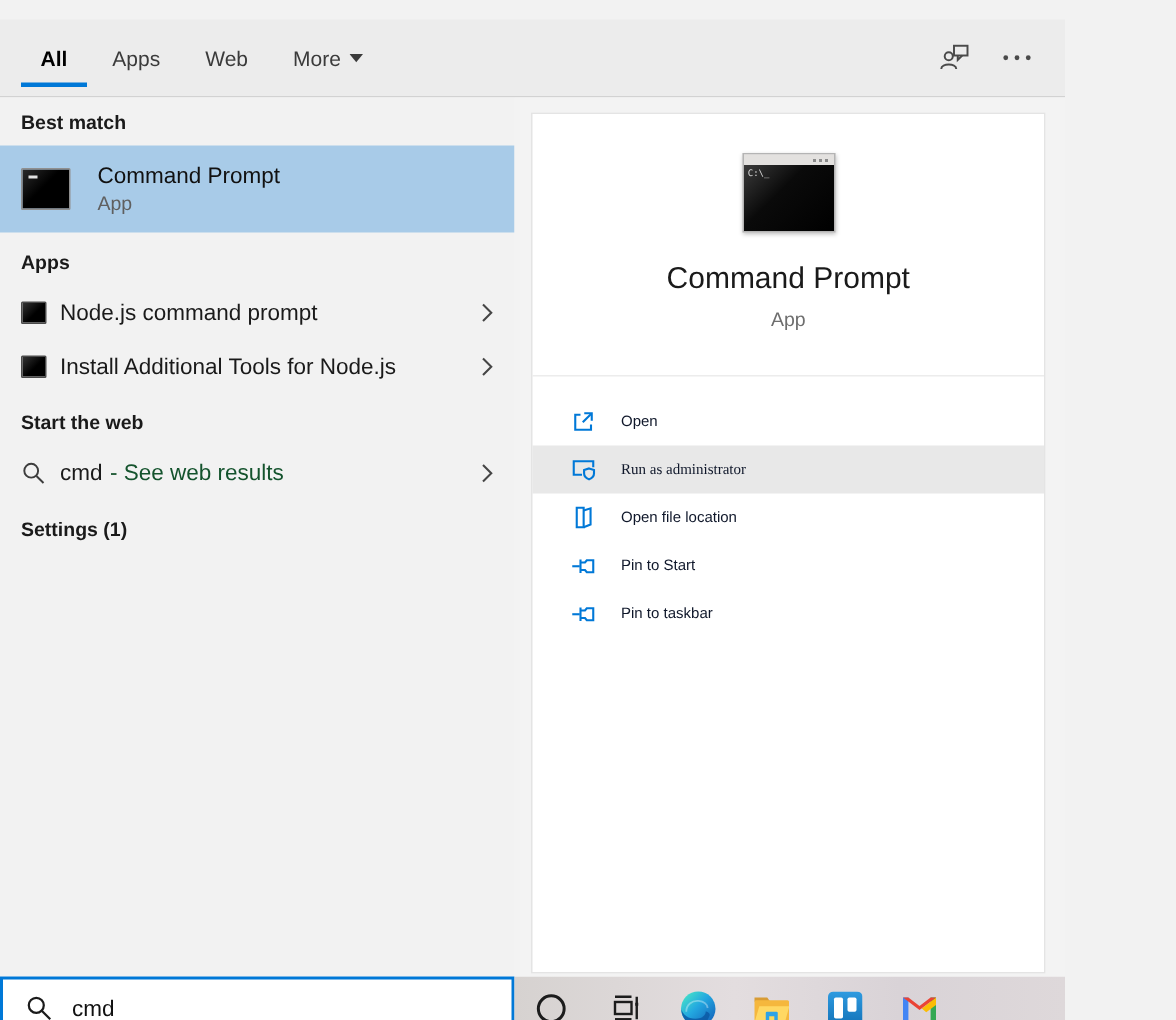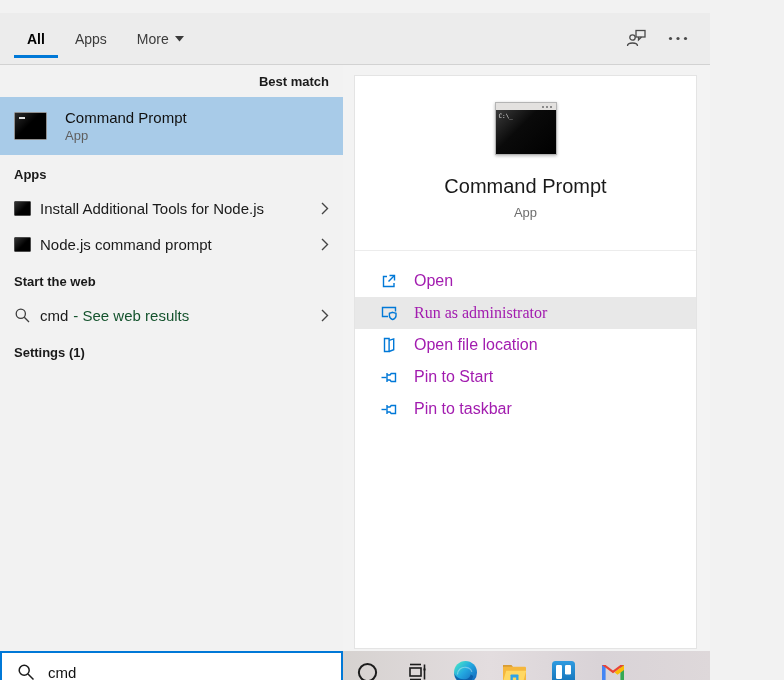--- a/index.html
+++ b/index.html
@@ -18,21 +18,21 @@
                        height:3px; background:#0078d7; }
   .topbar-right { margin-left:auto; display:flex; align-items:center; gap:20px; padding-right:22px; }
   .icon-btn { display:flex; align-items:center; justify-content:center; cursor:pointer; }
 
   
   .content { flex:1; display:flex; min-height:0; background:#f3f3f3; }
 
   
   .left-panel { width:343px; flex-shrink:0; background:#f2f2f2; }
   .section-header { padding:12px 14px 8px; font-size:13px; font-weight:700; color:#1a1a1a; }
-  .section-header.first { padding-top:9px;text-align:right; }
+  .section-header.first { padding-top:9px; }
   .best-match-row { height:58px; background:#a8cbe8; display:flex; align-items:center;
                     padding:0 14px; cursor:pointer; }
   .bm-icon { width:33px; height:28px; background:linear-gradient(135deg,#2a2a2a 0%,#000 45%);
              border:1px solid #8f8f8f; border-radius:1px; margin-right:18px; position:relative; flex-shrink:0; }
   .bm-icon::before { content:""; position:absolute; top:4px; left:4px; width:6px; height:2px; background:#e0e0e0; }
   .bm-title { font-size:15px; color:#111; line-height:1.4; }
   .bm-sub { font-size:13px; color:#5f5f5f; line-height:1.3; }
   .result-row { height:36px; display:flex; align-items:center; padding:0 14px; cursor:pointer; }
   .cmd-icon-sm { width:17px; height:15px; background:linear-gradient(135deg,#333 0%,#000 55%);
                  border:1px solid #4a4a4a; border-radius:1px; margin-right:9px; flex-shrink:0; }
@@ -54,21 +54,21 @@
   .win-body { flex:1; background:linear-gradient(135deg,#3a3a3a 0%,#0a0a0a 40%,#000 100%);
               color:#ddd; font-family:"DejaVu Sans Mono",monospace; font-size:6px; padding:2px 0 0 3px; }
   .preview-title { margin-top:20px; font-size:20px; color:#1a1a1a; }
   .preview-sub { margin-top:7px; font-size:13px; color:#6e6e6e; }
   .card-divider { height:1px; background:#ececec; }
   .action-list { padding:14px 0; }
   .action-row { height:32px; display:flex; align-items:center; padding:0 24px; cursor:pointer; }
   .action-row.highlighted { background:#e8e8e8;font-family:Liberation Serif, serif; }
   .action-icon { width:19px; height:19px; margin-right:16px; display:flex; align-items:center;
                  justify-content:center; flex-shrink:0; }
-  .action-label { font-size:16px; color:#a21caf;text-align:center; }
+  .action-label { font-size:10px; color:#0f172a;text-align:center; }
 
   
   .bottom { height:42px; display:flex; flex-shrink:0; }
   .search-box { width:343px; flex-shrink:0; background:#fff; border:2px solid #0078d7;
                 display:flex; align-items:center; padding-left:15px; }
   .search-box input { border:none; outline:none; background:transparent; font-size:15px;
                       color:#111; margin-left:13px; flex:1; font-family:"Liberation Sans",sans-serif; }
   .taskbar { flex:1; display:flex; align-items:stretch;
              background:linear-gradient(90deg,#d6d2d0 0%,#e3dddf 40%,#d9d3d7 70%,#ded8da 100%); }
   .tb-slot { width:49px; display:flex; align-items:center; justify-content:center;
@@ -83,20 +83,23 @@
 
   <div class="topbar">
     <div class="tabs">
       <div class="tab active">
         <span>All</span>
       </div>
       <div class="tab">
         <span>Apps</span>
       </div>
       <div class="tab">
+        <span>Web</span>
+      </div>
+      <div class="tab">
         <span>More</span>
         <svg width="9" height="6" viewBox="0 0 9 6">
             <polygon points="0,0 9,0 4.5,5.5" fill="#3b3b3b"></polygon>
           </svg>
       </div>
     </div>
     <div class="topbar-right">
       <div class="icon-btn">
         <svg width="23" height="21" viewBox="0 0 23 21" fill="none" stroke="#4a4a4a" stroke-width="1.3">
           <rect x="11" y="2.5" width="9" height="6.5"></rect>
@@ -125,31 +128,31 @@
         <div class="bm-text">
           <div class="bm-title">Command Prompt</div>
           <div class="bm-sub">App</div>
         </div>
       </div>
 
       <div class="section-header">Apps</div>
 
       <div class="result-row">
         <div class="cmd-icon-sm"></div>
-        <span class="row-title">Install Additional Tools for Node.js</span>
+        <span class="row-title">Node.js command prompt</span>
         <span class="row-chevron">
           <svg width="8" height="13" viewBox="0 0 8 13" fill="none" stroke="#454545" stroke-width="1.4">
               <path d="M1 1l5.5 5.5L1 12"></path>
             </svg>
         </span>
       </div>
 
       <div class="result-row">
         <div class="cmd-icon-sm"></div>
-        <span class="row-title">Node.js command prompt</span>
+        <span class="row-title">Install Additional Tools for Node.js</span>
         <span class="row-chevron">
           <svg width="8" height="13" viewBox="0 0 8 13" fill="none" stroke="#454545" stroke-width="1.4">
               <path d="M1 1l5.5 5.5L1 12"></path>
             </svg>
         </span>
       </div>
 
       <div class="section-header">Start the web</div>
 
       <div class="result-row">

